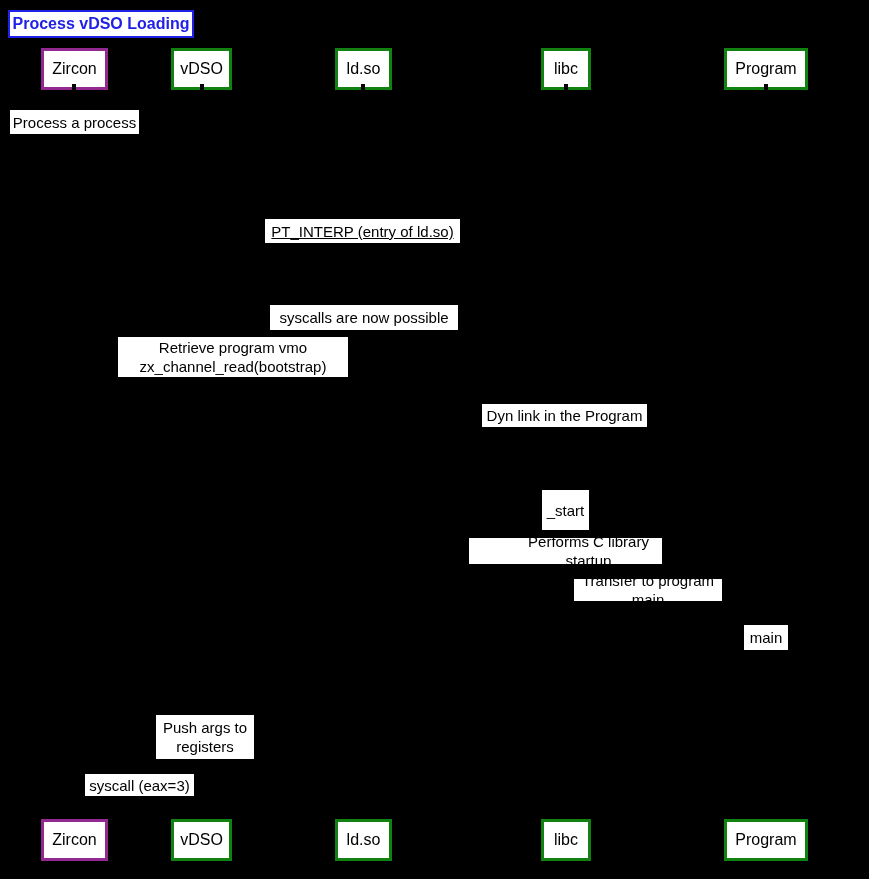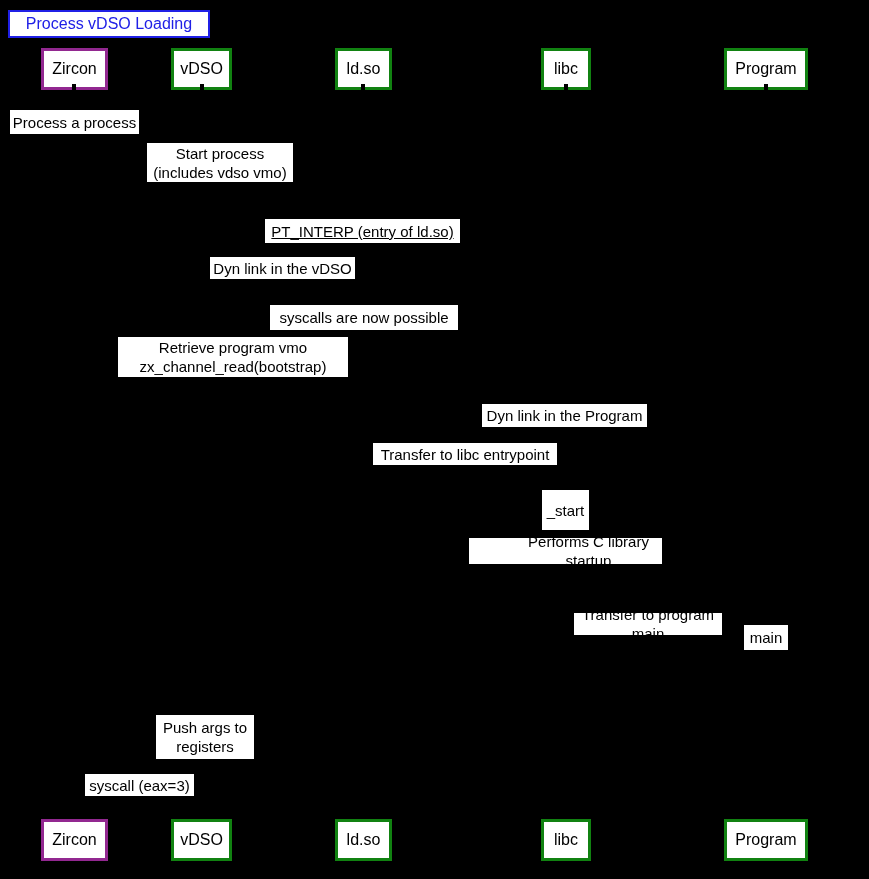--- a/index.html
+++ b/index.html
@@ -6,27 +6,27 @@
   .stage {
     position: relative;
     width: 869px;
     height: 879px;
     background: var(--background, #000);
     font-family: "Liberation Sans", sans-serif;
     overflow: hidden;
   }
   .title {
     position: absolute;
-    left: 8px; top: 10px; width: 202px; height: 28px;
+    left: 8px; top: 10px; width: 186px; height: 28px;
     box-sizing: border-box;
     background: var(--box-bg, #fff);
     border: 2px solid var(--title-blue, #2020e6);
     color: var(--title-blue, #2020e6);
     font-size: 16px;
-    display: flex; align-items: center; justify-content: center;
+    display: flex; align-items: center; justify-content: center; font-weight: bold;
   }
   .pbox {
     position: absolute;
     height: 42px;
     box-sizing: border-box;
     background: var(--box-bg, #fff);
     color: var(--text, #000);
     font-size: 16px;
     display: flex; align-items: center; justify-content: center;
   }
@@ -65,21 +65,21 @@
   .m1  { left: 10px;  top: 110px; width: 129px; height: 24px; }
   .m2  { left: 147px; top: 143px; width: 146px; height: 39px; }
   .m3  { left: 265px; top: 219px; width: 195px; height: 24px; text-decoration: underline; }
   .m4  { left: 210px; top: 257px; width: 145px; height: 22px; }
   .m5  { left: 270px; top: 305px; width: 188px; height: 25px; }
   .m6  { left: 118px; top: 337px; width: 230px; height: 40px; }
   .m7  { left: 482px; top: 404px; width: 165px; height: 23px; }
   .m8  { left: 373px; top: 443px; width: 184px; height: 22px; }
   .m9  { left: 542px; top: 490px; width: 47px;  height: 40px; }
   .m10 { left: 469px; top: 538px; width: 193px; height: 26px; padding-left: 46px; }
-  .m11 { left: 574px; top: 613px; width: 148px; height: 22px; }
+  .m11 { left: 574px; top: 579px; width: 148px; height: 22px; }
   .m12 { left: 744px; top: 625px; width: 44px;  height: 25px; }
   .m13 { left: 406px; top: 668px; width: 154px; height: 23px; }
   .m14 { left: 156px; top: 715px; width: 98px;  height: 44px; }
   .m15 { left: 85px;  top: 774px; width: 109px; height: 22px; }
 </style>
 </head>
 <body>
 
 <div class="stage">
 
@@ -93,29 +93,25 @@
     <div class="pbox green p-program">Program</div>
   </div>
 
   <div class="tick t-top c-zircon"></div>
   <div class="tick t-top c-vdso"></div>
   <div class="tick t-top c-ldso"></div>
   <div class="tick t-top c-libc"></div>
   <div class="tick t-top c-program"></div>
 
   <div class="msg m1">Process a process</div>
-  <div class="msg m2">Start process
-(includes vdso vmo)</div>
   <div class="msg m3">PT_INTERP (entry of ld.so)</div>
-  <div class="msg m4">Dyn link in the vDSO</div>
   <div class="msg m5">syscalls are now possible</div>
   <div class="msg m6">Retrieve program vmo
 zx_channel_read(bootstrap)</div>
   <div class="msg m7">Dyn link in the Program</div>
-  <div class="msg m8">Transfer to libc entrypoint</div>
   <div class="msg m9">_start</div>
   <div class="msg m10">Performs C library startup</div>
   <div class="msg m11">Transfer to program main</div>
   <div class="msg m12">main</div>
   <div class="msg m14">Push args to
 registers</div>
   <div class="msg m15">syscall (eax=3)</div>
 
   <div class="tick t-bottom c-zircon"></div>
   <div class="tick t-bottom c-vdso"></div>

